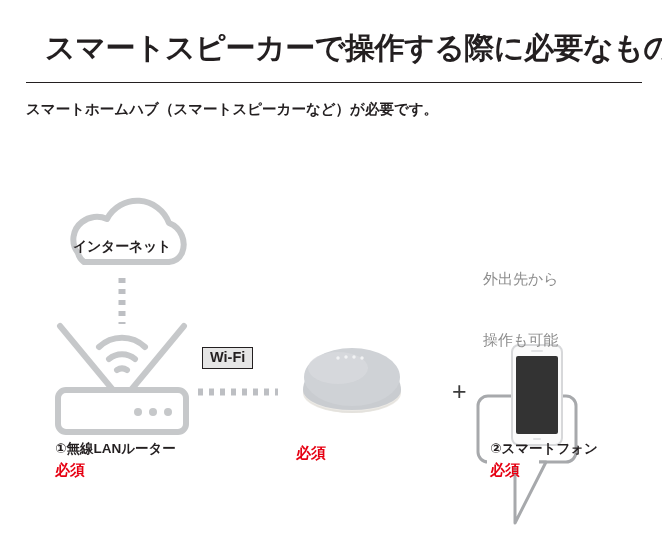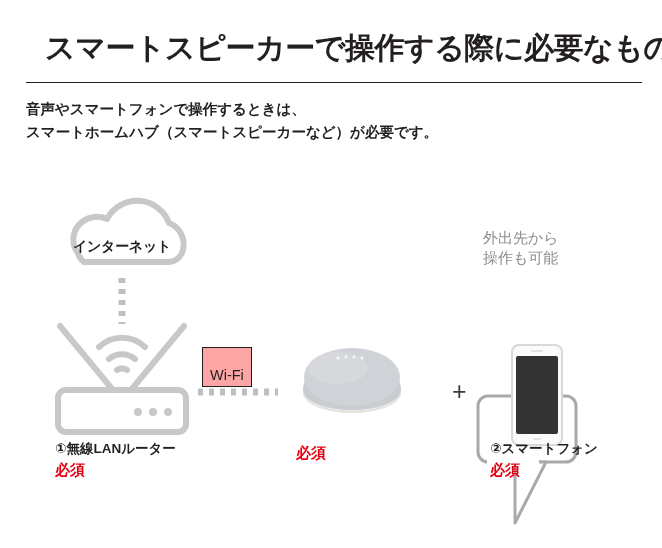--- a/index.html
+++ b/index.html
@@ -62,28 +62,28 @@
     width: 602px;
     height: 370px;
   }
   .diagram > svg { display: block; }
 
   
   .wifi-badge {
     position: absolute;
     left: 202px;
     top: 347px;
-    padding: 20px 7px 3px 7px;
+    padding: 2px 7px 3px 7px;
     border: 1.6px solid #231f20;
     font-size: 14.5px;
-    font-weight: 400;
+    font-weight: 700;
     letter-spacing: 0px;
     line-height: 1.05;
     color: #231f20;
-    background: #fca5a5;
+    background: #e5e5e5;
   }
 
   
   .plus-sign {
     position: absolute;
     left: 452px;
     top: 379px;
     font-size: 25px;
     font-weight: 400;
     line-height: 1;
@@ -95,21 +95,21 @@
     position: absolute;
     left: 483px;
     top: 228px;
     width: 88px;
     font-size: 15px;
     font-weight: 500;
     line-height: 1.32;
     color: #8d8d8d;
     text-align: left;
   }
-  .bubble-text span { display: block; white-space: nowrap; }
+  .bubble-text span { display: block; white-space: nowrap; margin-top: 41px; }
 
   
   .caption {
     position: absolute;
     font-size: 13.5px;
     line-height: 1.28;
     white-space: nowrap;
   }
   .caption .cap-name {
     display: block;
@@ -128,21 +128,20 @@
   .caption-phone   { left: 490px; top: 440px; }
 </style>
 </head>
 <body>
 
 <div class="page-title">スマートスピーカーで操作する際に必要なもの</div>
 
 <div class="title-rule"></div>
 
 <div class="intro">
-  <span class="intro-line">音声やスマートフォンで操作するときは、</span>
   <span class="intro-line">スマートホームハブ（スマートスピーカーなど）が必要です。</span>
 </div>
 
 <div class="diagram">
 
   <svg width="662" height="370" viewBox="0 0 662 370" xmlns="http://www.w3.org/2000/svg">
 
     <g>
       <path d="M 78 75
                a 22 22 0 0 1 4 -31

